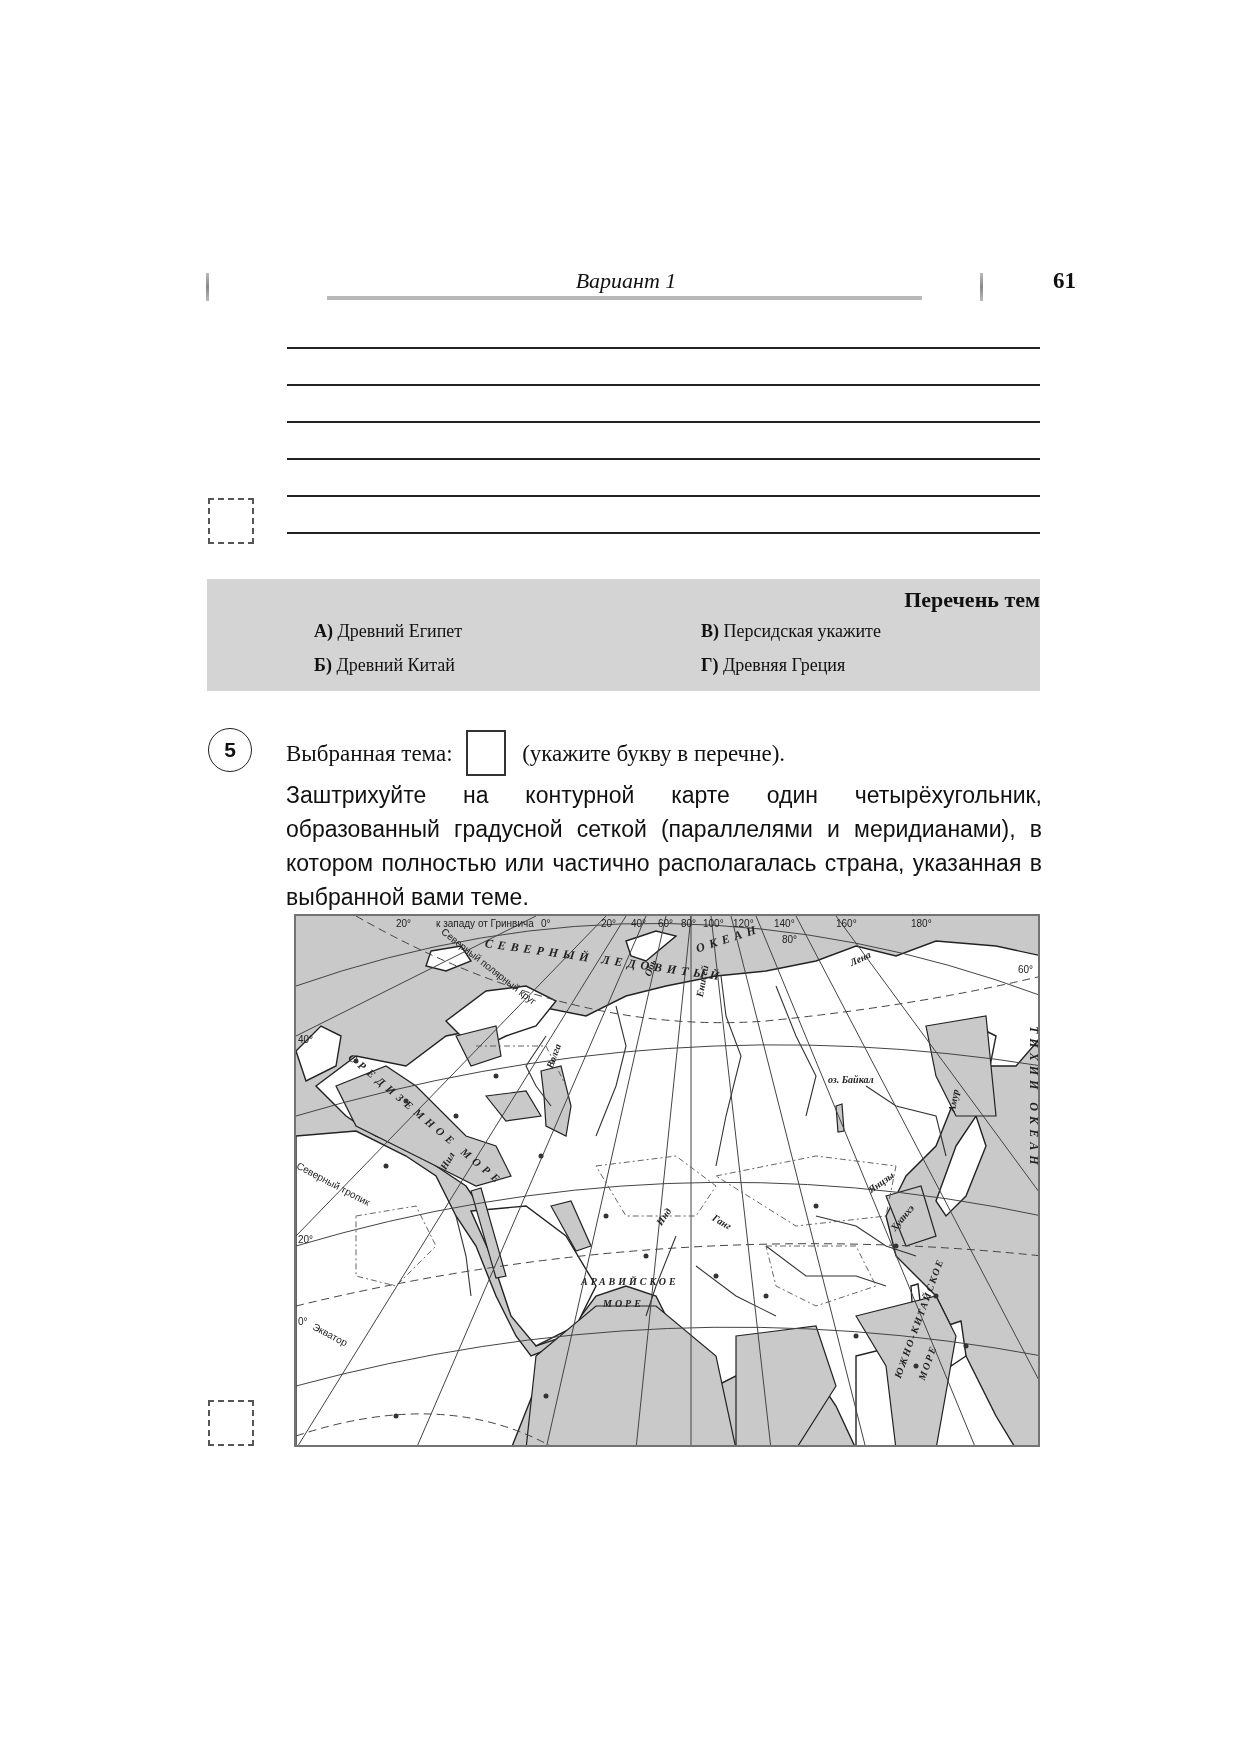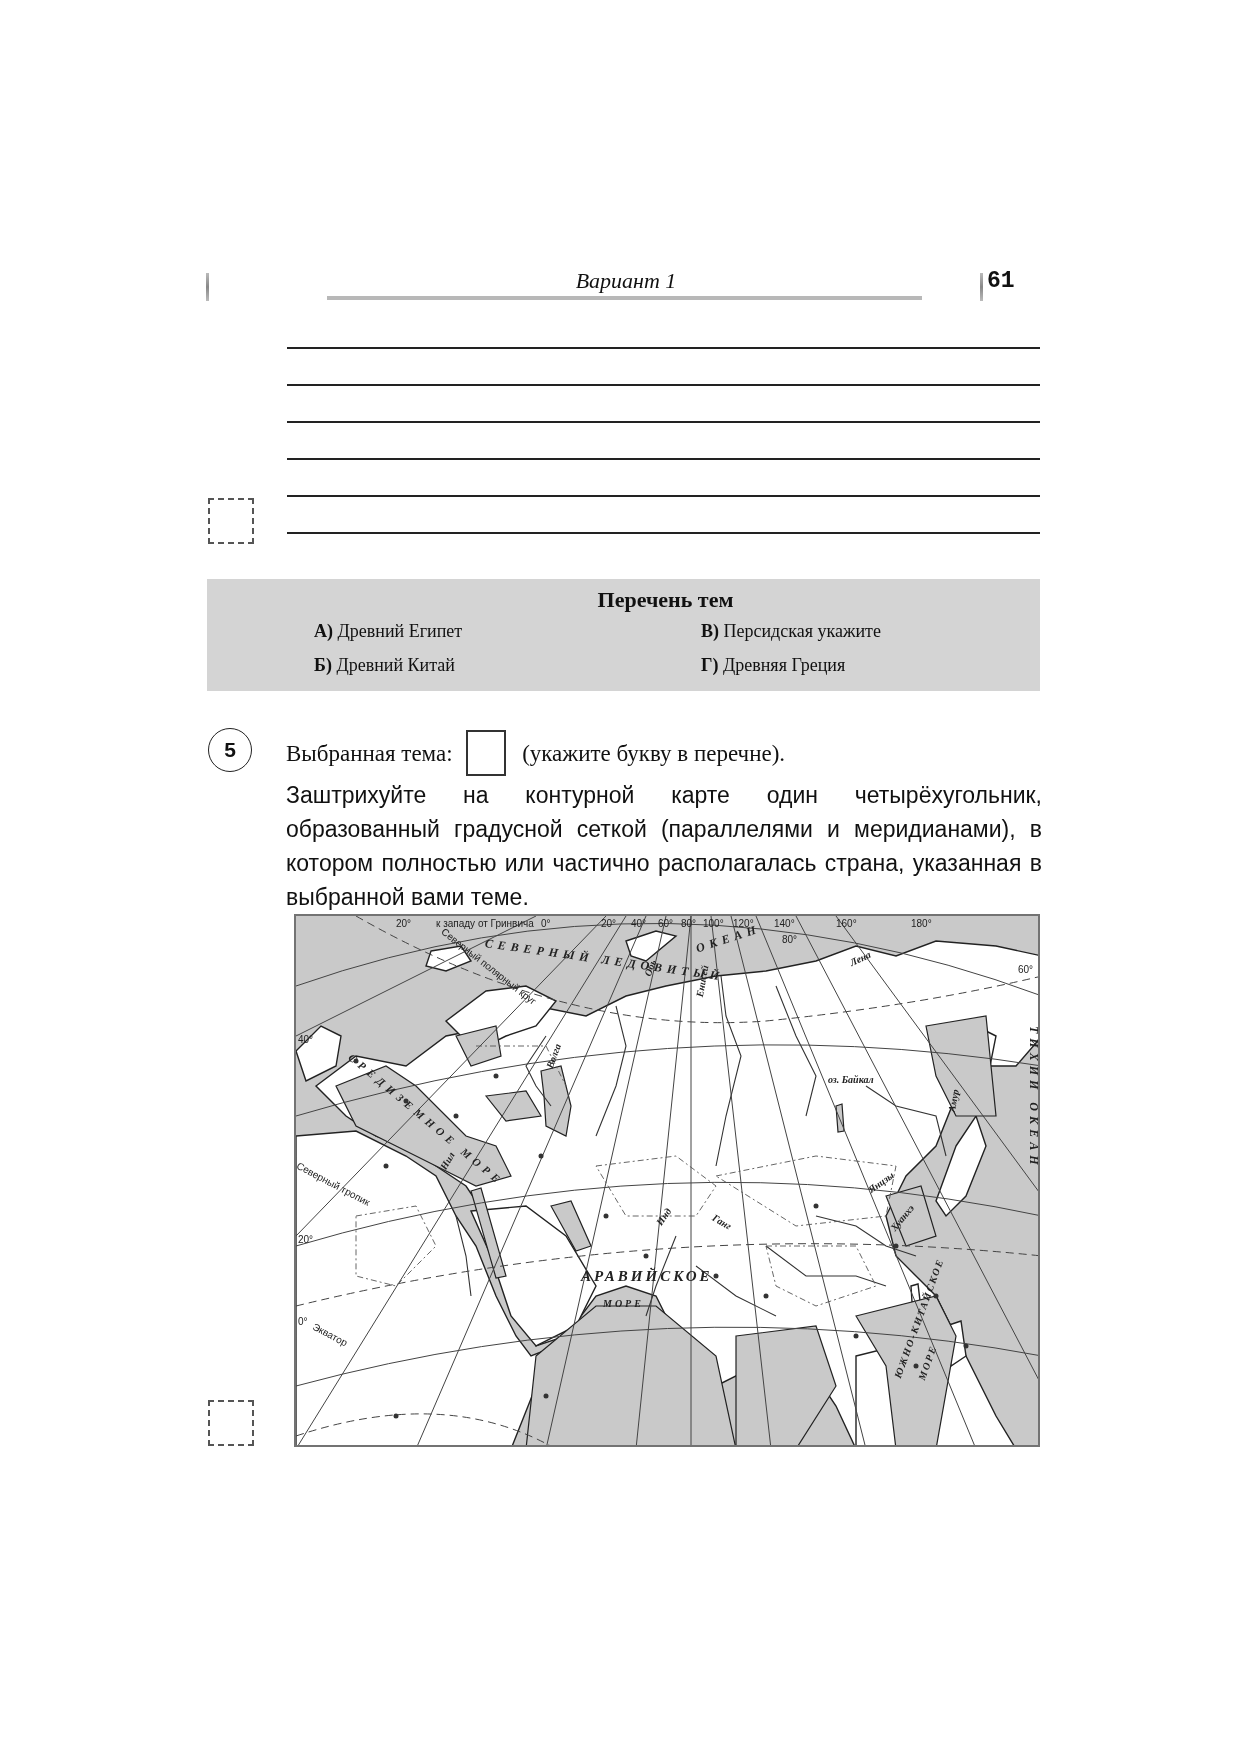--- a/index.html
+++ b/index.html
@@ -6,32 +6,32 @@
     body { width: 1241px; height: 1755px; position: relative; overflow: hidden;
            font-family: "DejaVu Serif", "Liberation Serif", serif; color: #111; }
     .abs { position: absolute; }
 
     
     .hdr-bar-left { left: 206px; top: 273px; width: 3px; height: 28px; background: linear-gradient(#bbb,#888,#bbb); }
     .hdr-bar-right { left: 980px; top: 273px; width: 3px; height: 28px; background: linear-gradient(#bbb,#888,#bbb); }
     .hdr-title { left: 330px; top: 268px; width: 592px; text-align: center; font-style: italic;
                  font-family: "Liberation Serif", serif; font-size: 22px; }
     .hdr-rule { left: 327px; top: 296px; width: 595px; height: 4px; background: #b8b8b8; }
-    .page-num { left: 987px; top: 268px; font-weight: bold; font-size: 23px; font-family: Liberation Mono, monospace; }
+    .page-num { left: 1053px; top: 268px; font-weight: bold; font-size: 23px; font-family: Liberation Serif, serif; }
 
     
     .answer-line { left: 287px; width: 753px; height: 0; border-top: 2px solid #222; }
 
     
     .score-box { left: 208px; width: 46px; height: 46px; border: 2px dashed #555; box-sizing: border-box; }
 
     
     .themes { left: 207px; top: 579px; width: 833px; height: 112px; background: #d4d4d4; }
-    .themes-title { position: absolute; left: 0; top: 8px; width: 100%; text-align: center;
-                    font-weight: bold; font-size: 22px; font-family: "Liberation Serif", serif; padding-left: 42px; }
+    .themes-title { position: absolute; left: 0; top: 8px; width: 100%; text-align: right;
+                    font-weight: bold; font-size: 22px; font-family: "Liberation Serif", serif; }
     .theme { position: absolute; font-size: 18px; font-family: Liberation Serif, serif; }
     .theme b { font-weight: bold; }
 
     
     .task-circle { left: 208px; top: 728px; width: 44px; height: 44px; border: 1.5px solid #222; border-radius: 50%;
                    box-sizing: border-box; text-align: center; line-height: 41px; font-weight: bold;
                    font-family: "Liberation Sans", sans-serif; font-size: 21px; }
     .task-line1 { left: 286px; top: 733px; font-size: 23px; font-family: "Liberation Serif", serif; white-space: nowrap; }
     .answer-box { display: inline-block; width: 40px; height: 46px; border: 2px solid #333; vertical-align: middle;
                   margin: 0 10px 0 8px; position: relative; top: -3px; box-sizing: border-box; }
@@ -242,21 +242,21 @@
   <span class="mlabel small" style="left:2px; top:400px">0°</span>
 
   <span class="mlabel small" style="left:150px; top:10px; transform: rotate(38deg)">Северный полярный круг</span>
   <span class="mlabel small" style="left:4px; top:244px; transform: rotate(28deg)">Северный тропик</span>
   <span class="mlabel small" style="left:20px; top:405px; transform: rotate(28deg)">Экватор</span>
 
   <span class="mlabel sea" style="left:190px; top:20px; transform: rotate(8deg)">СЕВЕРНЫЙ ЛЕДОВИТЫЙ</span>
   <span class="mlabel sea" style="left:398px; top:26px; transform: rotate(-18deg)">ОКЕАН</span>
   <span class="mlabel sea" style="left:745px; top:110px; transform: rotate(90deg)">ТИХИЙ ОКЕАН</span>
   <span class="mlabel sea" style="left:58px; top:135px; transform: rotate(40deg); font-size:11px">СРЕДИЗЕМНОЕ МОРЕ</span>
-  <span class="mlabel sea" style="left:285px; top:352px; font-size:15px; letter-spacing:3px">АРАВИЙСКОЕ</span>
+  <span class="mlabel sea" style="left:285px; top:360px; font-size:10px; letter-spacing:3px">АРАВИЙСКОЕ</span>
   <span class="mlabel sea" style="left:307px; top:382px; font-size:10px; letter-spacing:3px">МОРЕ</span>
   <span class="mlabel sea" style="left:596px; top:460px; transform: rotate(-70deg); font-size:10px; letter-spacing:2px">ЮЖНО-КИТАЙСКОЕ</span>
   <span class="mlabel sea" style="left:620px; top:462px; transform: rotate(-70deg); font-size:10px; letter-spacing:2px">МОРЕ</span>
 
   <span class="mlabel river" style="left:346px; top:58px; transform: rotate(-70deg)">Обь</span>
   <span class="mlabel river" style="left:398px; top:80px; transform: rotate(-80deg)">Енисей</span>
   <span class="mlabel river" style="left:552px; top:42px; transform: rotate(-25deg)">Лена</span>
   <span class="mlabel river" style="left:532px; top:158px">оз. Байкал</span>
   <span class="mlabel river" style="left:650px; top:195px; transform: rotate(-80deg)">Амур</span>
   <span class="mlabel river" style="left:592px; top:310px; transform: rotate(-50deg)">Хуанхэ</span>

